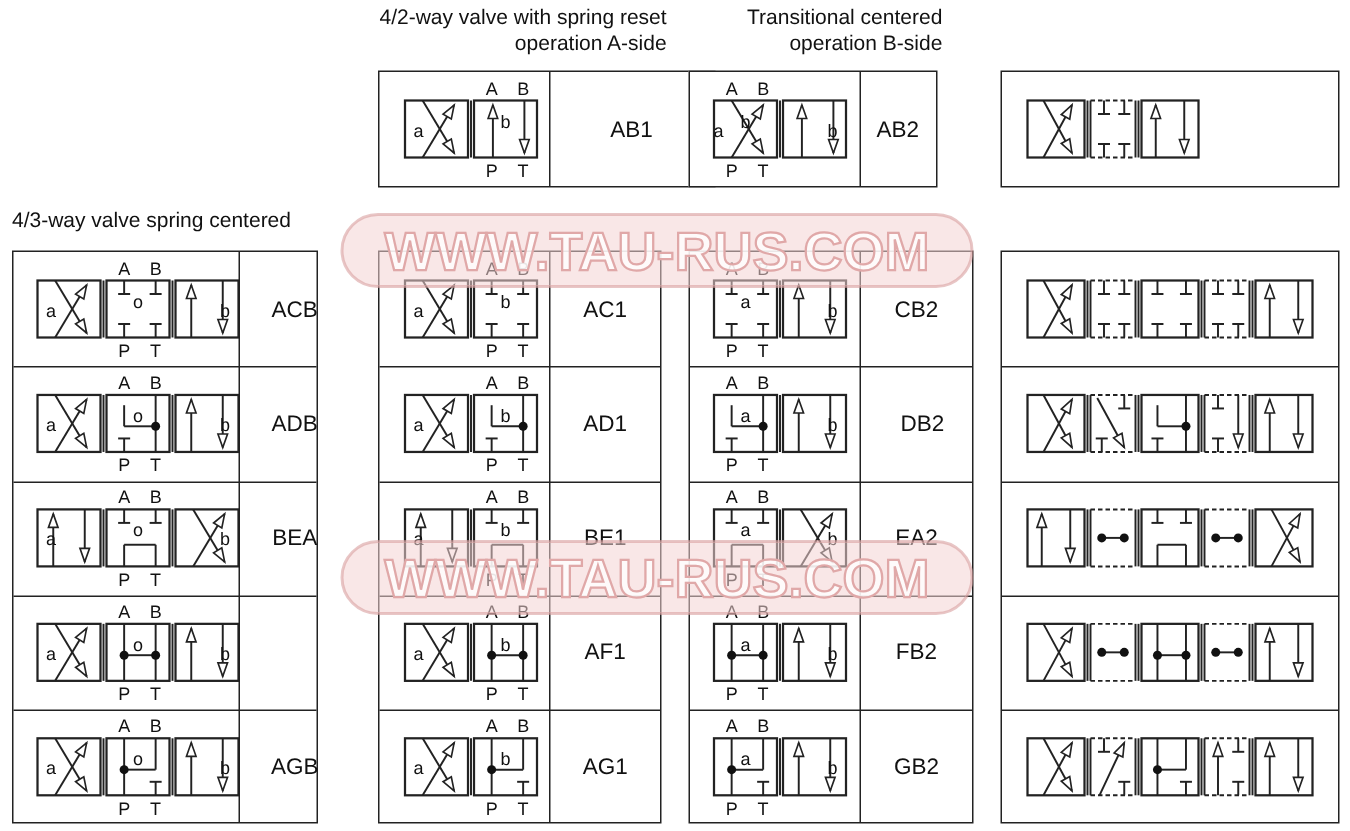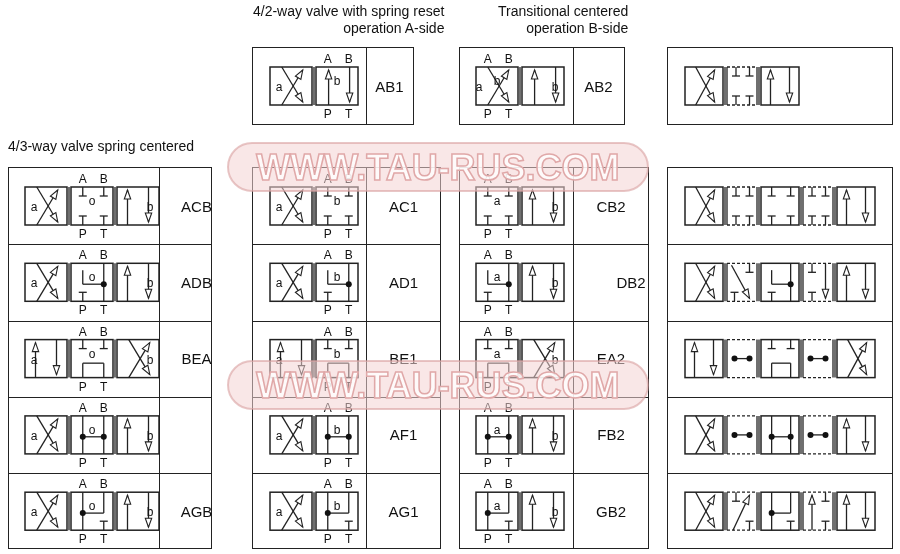--- a/index.html
+++ b/index.html
@@ -18,21 +18,21 @@
 <div class="hdr" style="left:253px;top:3px;">
   <div>4/2-way valve with spring reset</div>
   <div>operation A-side</div>
 </div>
 <div class="hdr" style="left:498px;top:3px;">
   <div>Transitional centered</div>
   <div>operation B-side</div>
 </div>
 <div class="hdr" style="left:8px;top:138px;">4/3-way valve spring centered</div>
 
-<div class="box" style="left:252px;top:47px;width:162px;height:78px;">
+<div class="box" style="left:252px;top:47px;width:225px;height:78px;">
   <div class="vdiv" style="left:113px;"></div>
   <div class="code" style="left:113px;right:0;top:0;bottom:0;">AB1</div>
 </div>
 <div class="box" style="left:459px;top:47px;width:166px;height:78px;">
   <div class="vdiv" style="left:113px;"></div>
   <div class="code" style="left:113px;right:0;top:0;bottom:0;">AB2</div>
 </div>
 <div class="box" style="left:667px;top:47px;width:226px;height:78px;"></div>
 
 <div class="box" id="tblL" style="left:8px;top:167px;width:204px;height:382px;">
@@ -55,21 +55,21 @@
     <div class="code" style="left: 113px; width: 75px; top: 152.6px; height: 76px;">BE1</div>
     <div class="row" style="top: 228.9px; height: 0px;"></div>
     <div class="code" style="left: 113px; width: 75px; top: 228.9px; height: 76px;">AF1</div>
     <div class="row" style="top: 305.2px; height: 0px;"></div>
     <div class="code" style="left: 113px; width: 75px; top: 305.2px; height: 76px;">AG1</div>
   </div>
 <div class="box" id="tblR" style="left:459px;top:167px;width:190px;height:382px;">
   <div class="vdiv" style="left:113px;"></div>
 <div class="code" style="left: 113px; width: 76px; top: 0px; height: 76px;">CB2</div>
     <div class="row" style="top: 76.3px; height: 0px;"></div>
-    <div class="code" style="left: 113px; width: 84px; top: 76.3px; height: 76px; padding-left: 16px;">DB2</div>
+    <div class="code" style="left: 113px; width: 84px; top: 76.3px; height: 76px;">DB2</div>
     <div class="row" style="top: 152.6px; height: 0px;"></div>
     <div class="code" style="left: 113px; width: 76px; top: 152.6px; height: 76px;">EA2</div>
     <div class="row" style="top: 228.9px; height: 0px;"></div>
     <div class="code" style="left: 113px; width: 76px; top: 228.9px; height: 76px;">FB2</div>
     <div class="row" style="top: 305.2px; height: 0px;"></div>
     <div class="code" style="left: 113px; width: 76px; top: 305.2px; height: 76px;">GB2</div>
   </div>
 <div class="box" id="tblT" style="left:667px;top:167px;width:226px;height:382px;">
     <div class="row" style="top: 76.3px; height: 0px;"></div>
     <div class="row" style="top: 152.6px; height: 0px;"></div>

